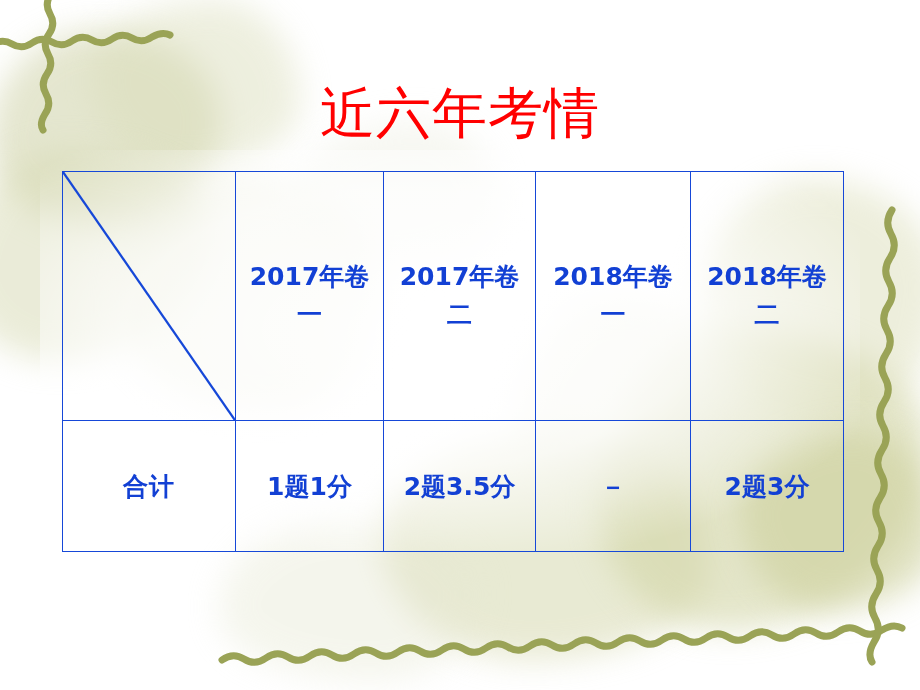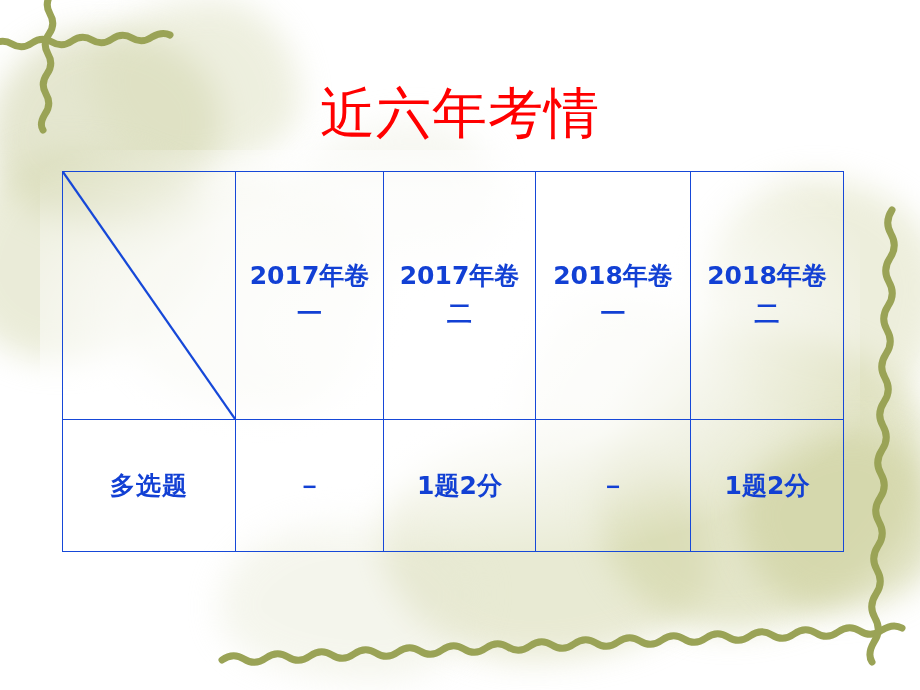--- a/index.html
+++ b/index.html
@@ -194,26 +194,26 @@
             <div>2018年卷</div>
             <div>一</div>
           </td>
           <td class="hdr cellbg">
             <div>2018年卷</div>
             <div>二</div>
           </td>
         </tr>
 
 
-        <tr class="data-row">
-          <td class="rowhdr cellbg">多选题</td>
+
+
+        <tr class="last-row">
+          <td class="rowhdr cellbg">合计</td>
+          <td class="cellbg">1题1分</td>
+          <td class="cellbg">2题3.5分</td>
           <td class="dash cellbg">－</td>
-          <td class="cellbg">1题2分</td>
-          <td class="dash cellbg">－</td>
-          <td class="cellbg">1题2分</td>
+          <td class="cellbg">2题3分</td>
         </tr>
-
-
       </tbody>
     </table>
   </div>
 
 </div>
 
 </body></html>

